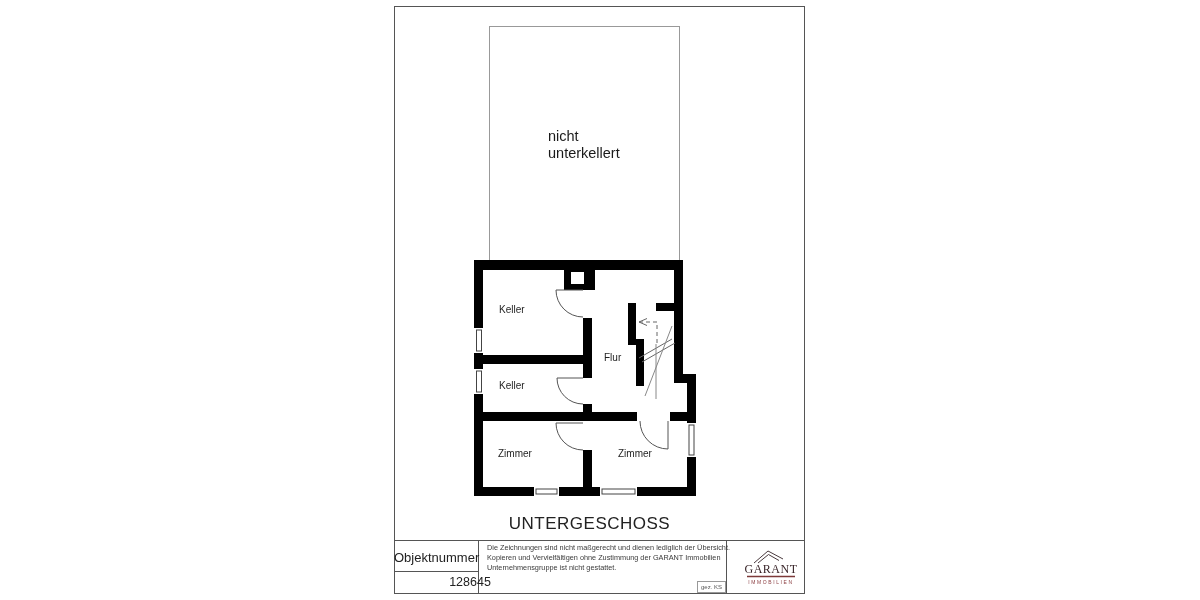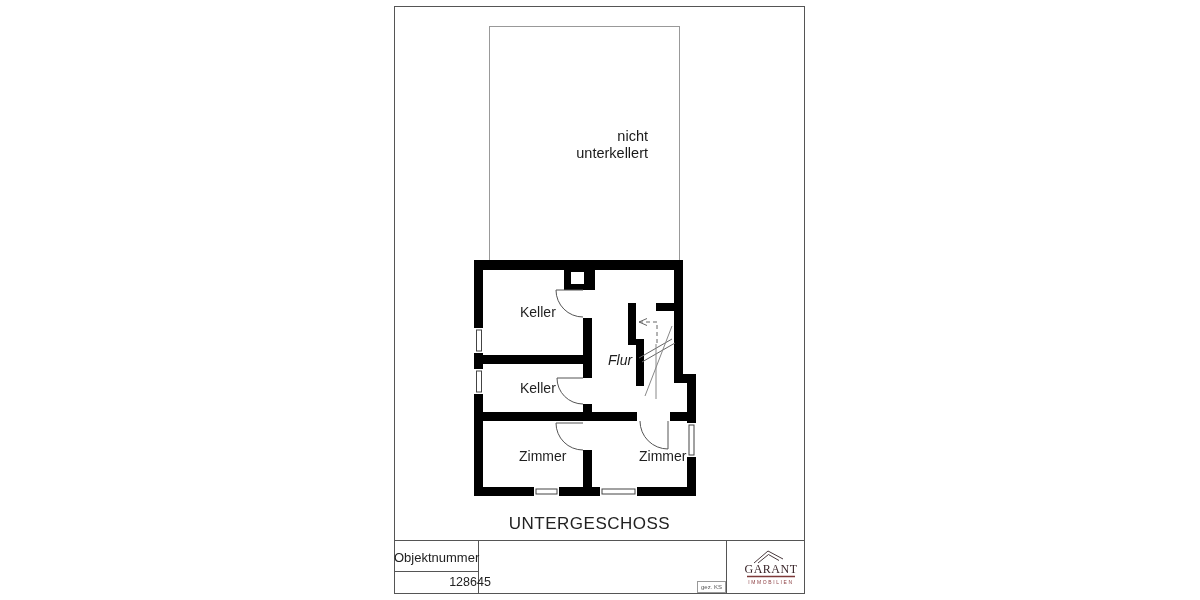--- a/index.html
+++ b/index.html
@@ -2,22 +2,22 @@
 <html><head>
 <meta charset="utf-8">
 <style>
   html,body{margin:0;padding:0;background:#ffffff;}
   #canvas{
     position:relative;width:1200px;height:600px;background:#ffffff;
     font-family:"Liberation Sans","DejaVu Sans",sans-serif;color:#1a1a1a;
     overflow:hidden;
   }
   #plan-svg{position:absolute;left:0;top:0;width:1200px;height:600px;z-index:1;}
-  .txt{position:absolute;z-index:2;white-space:nowrap;text-align:right;}
-  .room-label{font-size:14px;color:#1f1f1f;margin-left:21px;}
+  .txt{position:absolute;z-index:2;white-space:nowrap;}
+  .room-label{font-size:10px;color:#1f1f1f;}
   .area-label{left:548px;top:128px;width:100px;font-size:14.5px;line-height:16.5px;white-space:normal;}
   .floor-title{left:384px;top:514px;width:411px;text-align:center;font-size:17px;letter-spacing:.5px;color:#222;}
   .objnum-label{left:394px;top:550px;width:84px;text-align:center;font-size:13px;color:#222;}
   .objnum-value{left:394px;top:575px;width:84px;text-align:center;font-size:12.5px;color:#222;padding-left:34px;}
   .disclaimer{left:487px;top:543px;font-size:7.3px;line-height:9.9px;color:#3a3a3a;white-space:nowrap;}
   .sig-box{left:697px;top:581px;width:29px;height:12px;border:1px solid #999;box-sizing:border-box;
            font-size:6px;line-height:10px;text-align:center;color:#555;background:#fff;}
   .logo-brand{left:742px;top:562px;width:58px;text-align:center;
               font-family:"Liberation Serif","DejaVu Serif",serif;font-size:12px;letter-spacing:.5px;color:#3a262a;}
   .logo-tagline{left:742px;top:579px;width:58px;text-align:center;font-size:5px;letter-spacing:1.6px;color:#8d4044;}
@@ -103,27 +103,32 @@
       <polyline points="754,563 768,551 783,559"></polyline>
       <polyline points="758,563 768.5,554.5 779,560.5"></polyline>
     </g>
     <path d="M747,576.5 H795" stroke="#7d3a3a" stroke-width="1.4"></path>
   </svg>
 
   <div class="txt area-label">nicht unterkellert</div>
 
   <div class="txt room-label" style="left:499px;top:304px;">Keller</div>
   <div class="txt room-label" style="left:499px;top:380px;">Keller</div>
-  <div class="txt room-label" style="left:587px;top:352px;font-style:italic;">Flur</div>
+  <div class="txt room-label" style="left:604px;top:352px;">Flur</div>
   <div class="txt room-label" style="left:498px;top:448px;">Zimmer</div>
   <div class="txt room-label" style="left:618px;top:448px;">Zimmer</div>
 
   <div class="txt floor-title">UNTERGESCHOSS</div>
 
   <div class="txt objnum-label">Objektnummer</div>
   <div class="txt objnum-value">128645</div>
 
+  <div class="txt disclaimer">
+    <span style="display:block">Die Zeichnungen sind nicht maßgerecht und dienen lediglich der Übersicht.</span>
+    <span style="display:block">Kopieren und Vervielfältigen ohne Zustimmung der GARANT Immobilien</span>
+    <span style="display:block">Unternehmensgruppe ist nicht gestattet.</span>
+  </div>
 
   <div class="txt sig-box">gez. KS</div>
 
   <div class="txt logo-brand">GARANT</div>
   <div class="txt logo-tagline">IMMOBILIEN</div>
 </div>
 
 </body></html>

